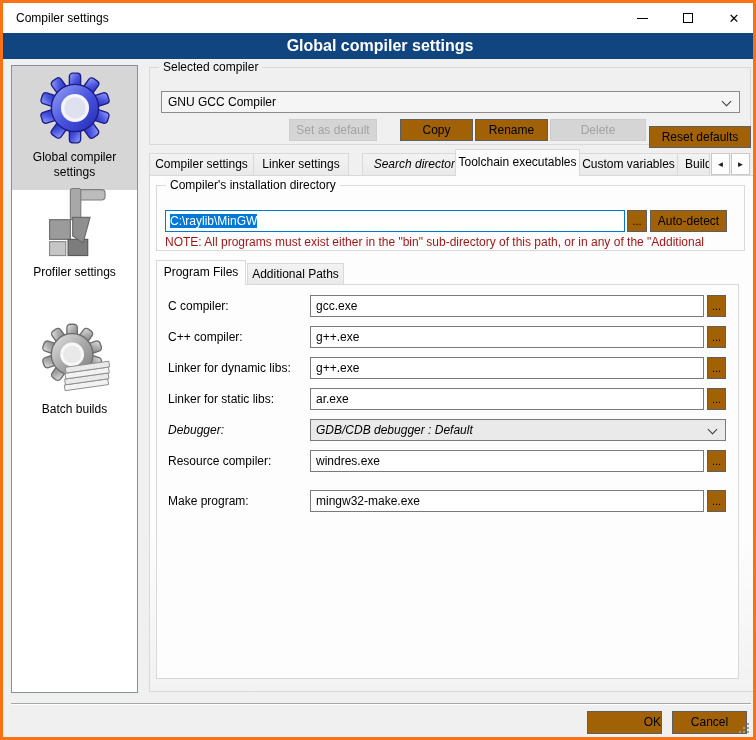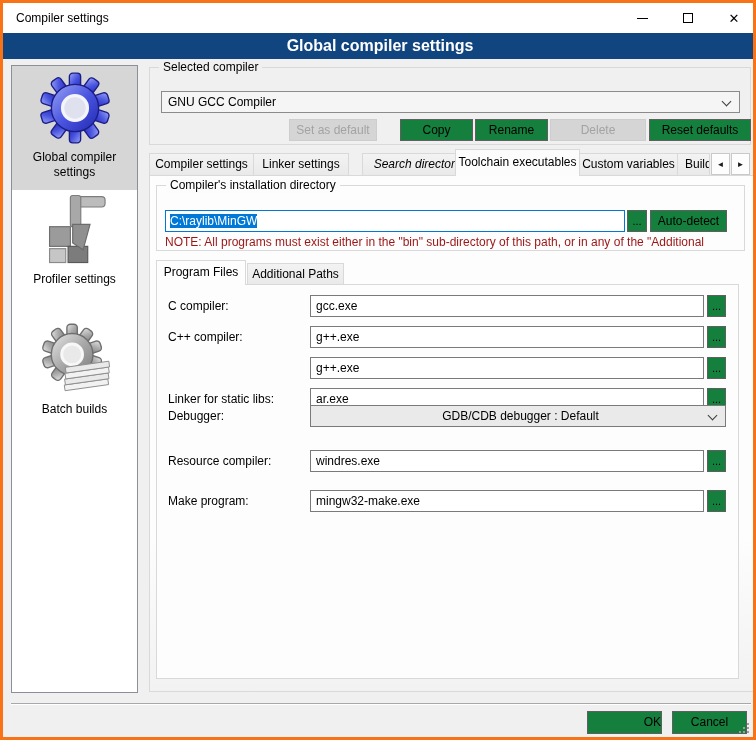--- a/index.html
+++ b/index.html
@@ -28,21 +28,21 @@
   }
 
   
   .sidebar{
     position:absolute; left:8px; top:62px; width:127px; height:628px;
     background:#fff; border:1px solid #8a8f98;
   }
   .side-item{ position:absolute; left:0; width:125px; display:flex; flex-direction:column; align-items:center; cursor:default; }
   .side-item.selected{ background:#d6d6d6; }
   .si-1{ top:0; height:124px; padding-top:6px; }
-  .si-2{ top:124px; height:112px; padding-top:2px; }
+  .si-2{ top:117px; height:112px; padding-top:2px; }
   .si-3{ top:254px; height:120px; padding-top:2px; }
   .side-item .icon{ width:72px; height:72px; }
   .si-2 .icon, .si-3 .icon{ width:74px; height:74px; }
   .side-label{ margin-top:6px; text-align:center; line-height:15px; width:110px; }
 
   
   .groupbox{ position:absolute; border:1px solid #d9d9d9; }
   .groupbox > .legend{
     position:absolute; top:-8px; left:9px; padding:0 4px; background:#f0f0f0; line-height:15px;
   }
@@ -55,29 +55,29 @@
     line-height:20px; padding-left:6px; cursor:default;
   }
   .combo .chev{
     position:absolute; right:9px; top:6px; width:7px; height:7px;
     border-right:1.4px solid #3c3c3c; border-bottom:1.4px solid #3c3c3c;
     transform:rotate(45deg);
   }
   #combo-compiler{ left:11px; top:23px; width:579px; height:22px; }
 
   .btn{
-    position:absolute; height:22px; background:#15803d; border:1px solid #5f5f5f;
+    position:absolute; height:22px; background:#a16207; border:1px solid #5f5f5f;
     text-align:center; line-height:20px; font-size:12px; cursor:default;
   }
   .btn.disabled{ background:#d5d5d5; border-color:#cdcdcd; color:#a3a3a3; }
   #btn-setdefault{ left:139px; top:51px; width:88px; }
   #btn-copy{ left:250px; top:51px; width:73px; }
   #btn-rename{ left:325px; top:51px; width:73px; }
   #btn-delete{ left:400px; top:51px; width:96px; }
-  #btn-reset{ left:499px; top:51px; width:102px; }
+  #btn-reset{ left:499px; top:58px; width:102px; }
 
   
   .tab{
     position:absolute; top:150px; height:23px; background:linear-gradient(#f3f3f3,#e9e9e9);
     border:1px solid #d9d9d9; border-bottom:none; text-align:center; line-height:21px;
     overflow:hidden; white-space:nowrap; cursor:default; z-index:1;
   }
   .tab.active{
     top:146px; height:27px; background:#fcfcfc; line-height:24px; z-index:3;
   }
@@ -132,23 +132,23 @@
 
   
   .frow{ position:absolute; left:0; width:100%; height:22px; }
   .frow .flabel{ position:absolute; left:11px; line-height:22px;text-align:right; }
   .tfield{
     position:absolute; left:153px; width:394px; height:22px; background:#fff;
     border:1px solid #7a7a7a; line-height:20px; padding-left:5px;
     white-space:nowrap; overflow:hidden; cursor:text;
   }
   .frow .browse{ left:550px; width:19px; top:0; font-size:11px; }
-  .fcombo{ left:153px; width:416px; height:22px; background:#eaeaea; border-color:#7a7a7a;text-align:center; }
+  .fcombo{ left:153px; width:416px; height:22px; background:#eaeaea; border-color:#7a7a7a; }
   #frow-0{ top:10px; } #frow-1{ top:41px; } #frow-2{ top:72px; }
-  #frow-3{ top:103px; } #frow-4{ top:120px; } #frow-5{ top:165px; } #frow-6{ top:196px;margin-top:9px; }
+  #frow-3{ top:103px; } #frow-4{ top:134px;font-style:italic; } #frow-5{ top:165px; } #frow-6{ top:196px;margin-top:9px; }
 
   
   .footer-sep{
     position:absolute; left:8px; top:700px; width:740px; height:2px;
     border-top:1px solid #a8a8a8; border-bottom:1px solid #fff;
   }
   #btn-ok{ left:584px; top:708px; width:75px; height:23px; line-height:21px;text-align:right; }
   #btn-cancel{ left:669px; top:708px; width:75px; height:23px; line-height:21px; }
   .grip{ position:absolute; right:4px; bottom:4px; width:10px; height:10px; }
   .grip::before{
@@ -302,20 +302,21 @@
         <div class="btn browse">...</div>
       </div>
 
       <div class="frow" id="frow-1">
         <span class="flabel">C++ compiler:</span>
         <div class="tfield">g++.exe</div>
         <div class="btn browse">...</div>
       </div>
 
       <div class="frow" id="frow-2">
+        <span class="flabel">Linker for dynamic libs:</span>
         <div class="tfield">g++.exe</div>
         <div class="btn browse">...</div>
       </div>
 
       <div class="frow" id="frow-3">
         <span class="flabel">Linker for static libs:</span>
         <div class="tfield">ar.exe</div>
         <div class="btn browse">...</div>
       </div>
 

